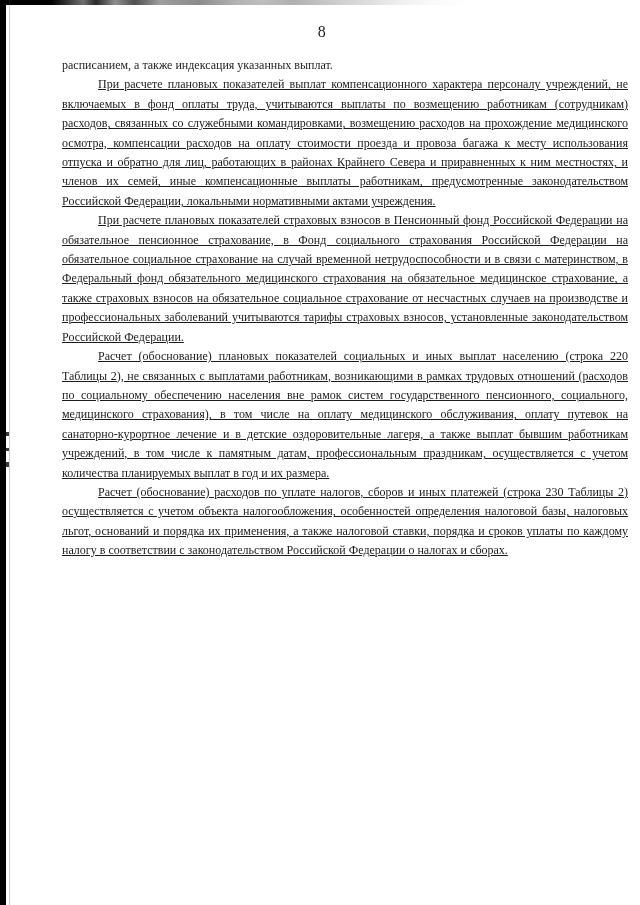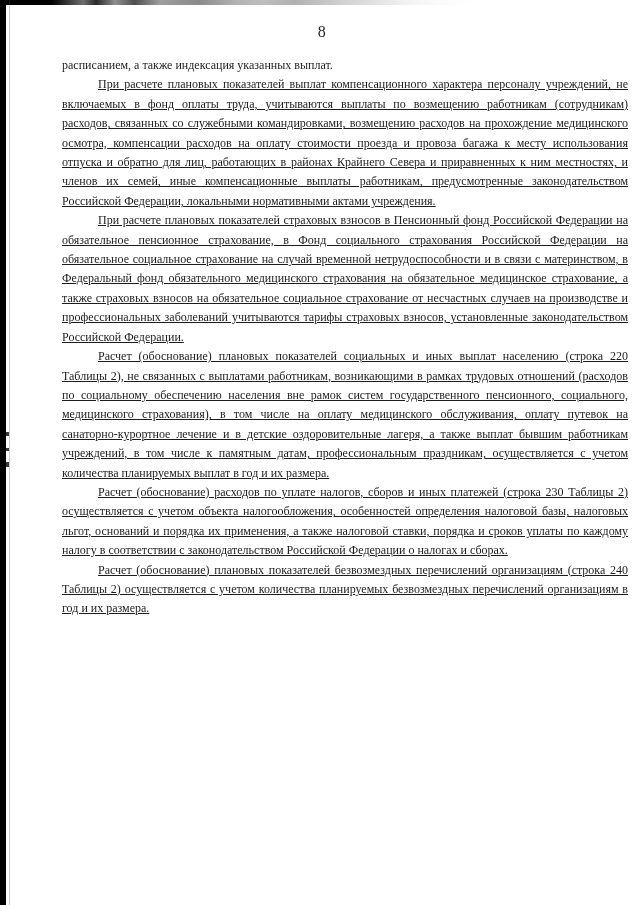--- a/index.html
+++ b/index.html
@@ -98,15 +98,14 @@
   <div class="artifact-dash dash-3"></div>
 
   <div class="page-number">8</div>
 
   <div class="content" id="document-body">
       <p class="">расписанием, а также индексация указанных выплат.</p>
       <p class="indent">При расчете плановых показателей выплат компенсационного характера персоналу учреждений, не включаемых в фонд оплаты труда, учитываются выплаты по возмещению работникам (сотрудникам) расходов, связанных со служебными командировками, возмещению расходов на прохождение медицинского осмотра, компенсации расходов на оплату стоимости проезда и провоза багажа к месту использования отпуска и обратно для лиц, работающих в районах Крайнего Севера и приравненных к ним местностях, и членов их семей, иные компенсационные выплаты работникам, предусмотренные законодательством Российской Федерации, локальными нормативными актами учреждения.</p>
       <p class="indent">При расчете плановых показателей страховых взносов в Пенсионный фонд Российской Федерации на обязательное пенсионное страхование, в Фонд социального страхования Российской Федерации на обязательное социальное страхование на случай временной нетрудоспособности и в связи с материнством, в Федеральный фонд обязательного медицинского страхования на обязательное медицинское страхование, а также страховых взносов на обязательное социальное страхование от несчастных случаев на производстве и профессиональных заболеваний учитываются тарифы страховых взносов, установленные законодательством Российской Федерации.</p>
       <p class="indent">Расчет (обоснование) плановых показателей социальных и иных выплат населению (строка 220 Таблицы 2), не связанных с выплатами работникам, возникающими в рамках трудовых отношений (расходов по социальному обеспечению населения вне рамок систем государственного пенсионного, социального, медицинского страхования), в том числе на оплату медицинского обслуживания, оплату путевок на санаторно-курортное лечение и в детские оздоровительные лагеря, а также выплат бывшим работникам учреждений, в том числе к памятным датам, профессиональным праздникам, осуществляется с учетом количества планируемых выплат в год и их размера.</p>
       <p class="indent">Расчет (обоснование) расходов по уплате налогов, сборов и иных платежей (строка 230 Таблицы 2) осуществляется с учетом объекта налогообложения, особенностей определения налоговой базы, налоговых льгот, оснований и порядка их применения, а также налоговой ставки, порядка и сроков уплаты по каждому налогу в соответствии с законодательством Российской Федерации о налогах и сборах.</p>
-      <p class="indent">Расчет (обоснование) плановых показателей безвозмездных перечислений организациям (строка 240 Таблицы 2) осуществляется с учетом количества планируемых безвозмездных перечислений организациям в год и их размера.</p>
     </div>
 </div>
 
 </body></html>

